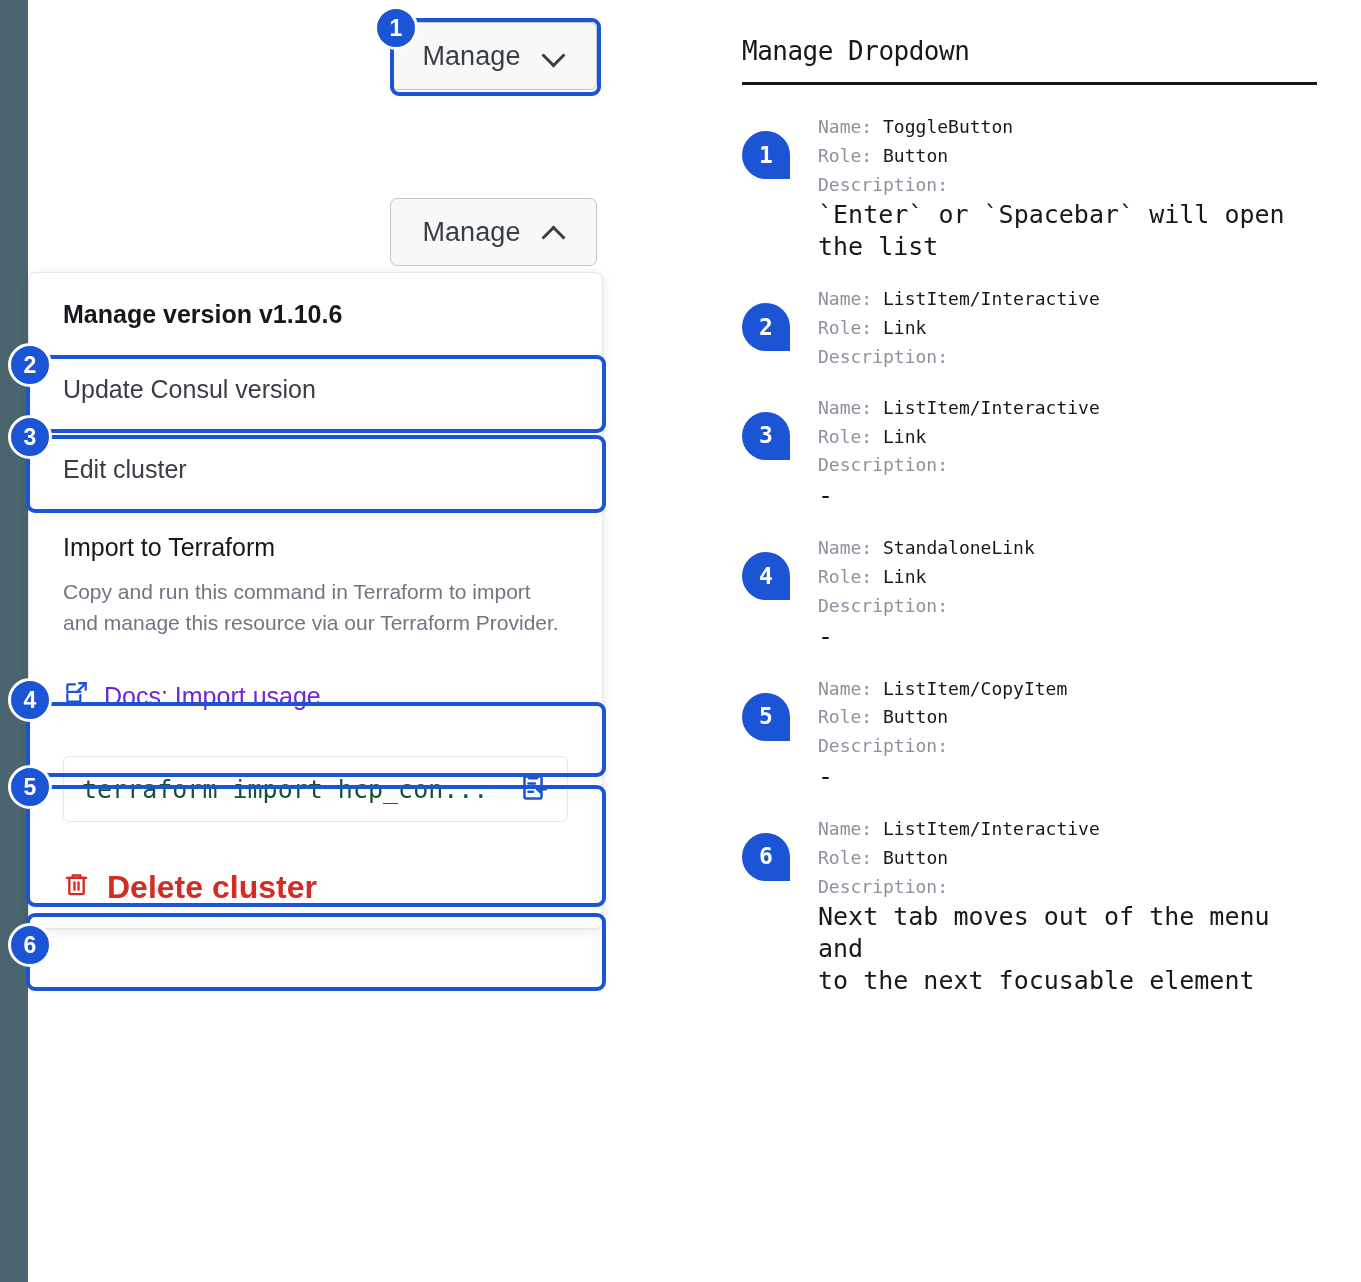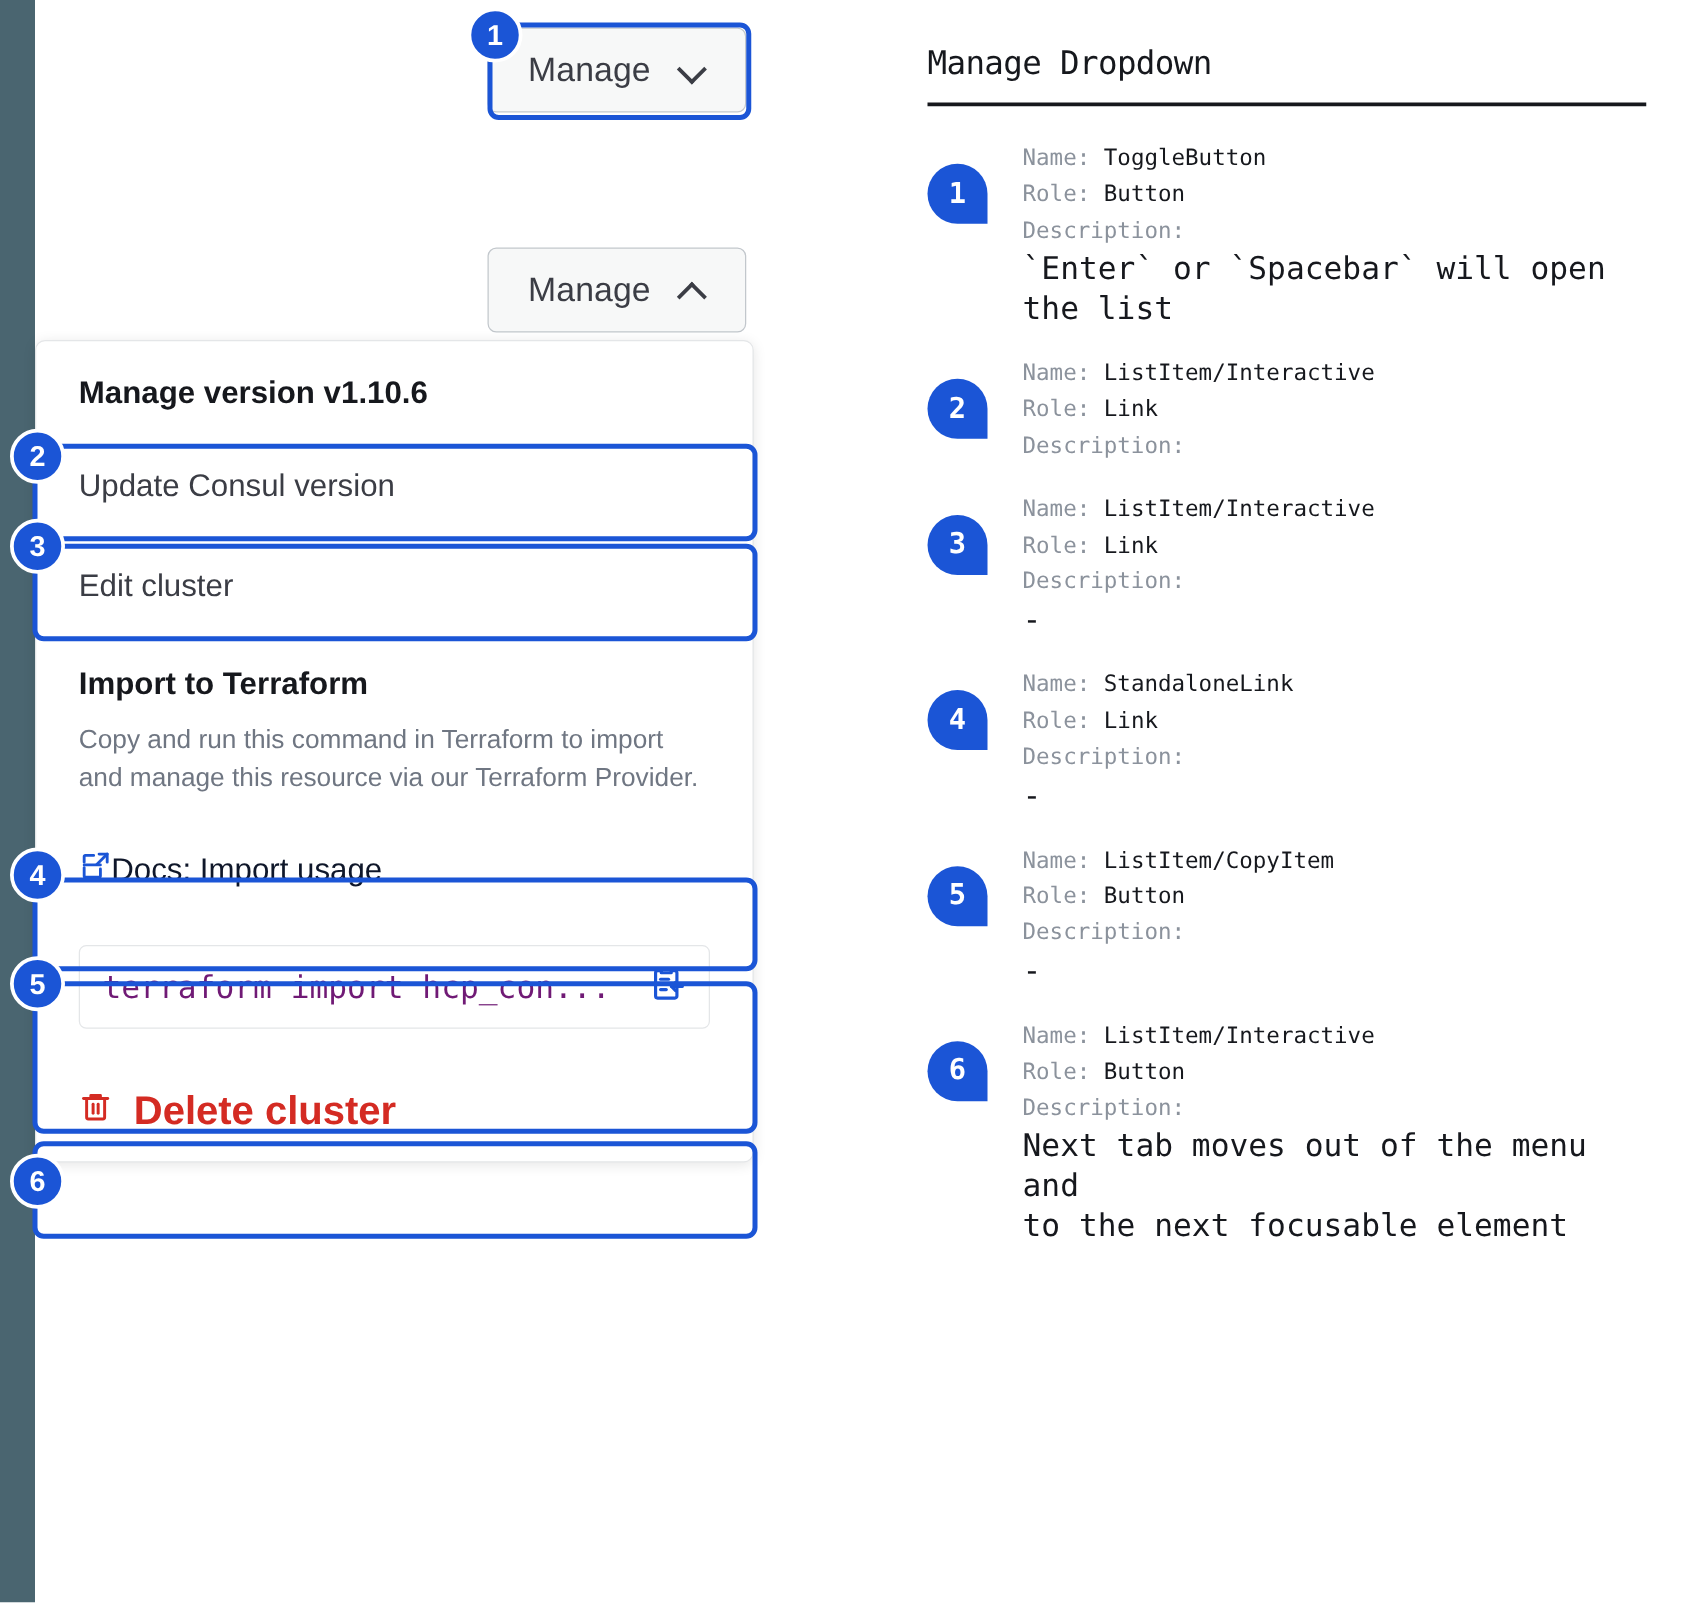--- a/index.html
+++ b/index.html
@@ -80,51 +80,52 @@
     padding: 0 34px;
     display: flex;
     align-items: center;
     height: 80px;
     font-size: 25px;
     color: #3b3d45;
   }
   .dd-section-title {
     padding: 24px 34px 6px 34px;
     font-size: 25px;
-    font-weight: bold;
+    font-weight: normal;
     color: #16181d;
   }
   .dd-desc {
     padding: 8px 34px 20px 34px;
     font-size: 21px;
     line-height: 1.48;
     color: #6f7682;
   }
   .dd-link {
     padding: 0 34px;
     display: flex;
     align-items: center;
+    gap: 15px;
     height: 76px;
     font-size: 25px;
-    color: #0f172a;
+    color: #6d28d9;
   }
   .dd-copyrow { padding: 22px 34px 24px 34px; }
   .copybox {
     display: flex;
     align-items: center;
     justify-content: space-between;
     border: 1px solid #e4e6e8;
     border-radius: 6px;
     padding: 14px 18px;
     background: #ffffff;
   }
   .copybox .cmd {
     font-family: "DejaVu Sans Mono", monospace;
     font-size: 25px;
-    color: #701a75;
+    color: #14532d;
     white-space: nowrap;
   }
   .dd-delete {
     padding: 0 34px;
     display: flex;
     align-items: center;
     gap: 17px;
     height: 82px;
     font-size: 32px;
     color: #d42b23;

